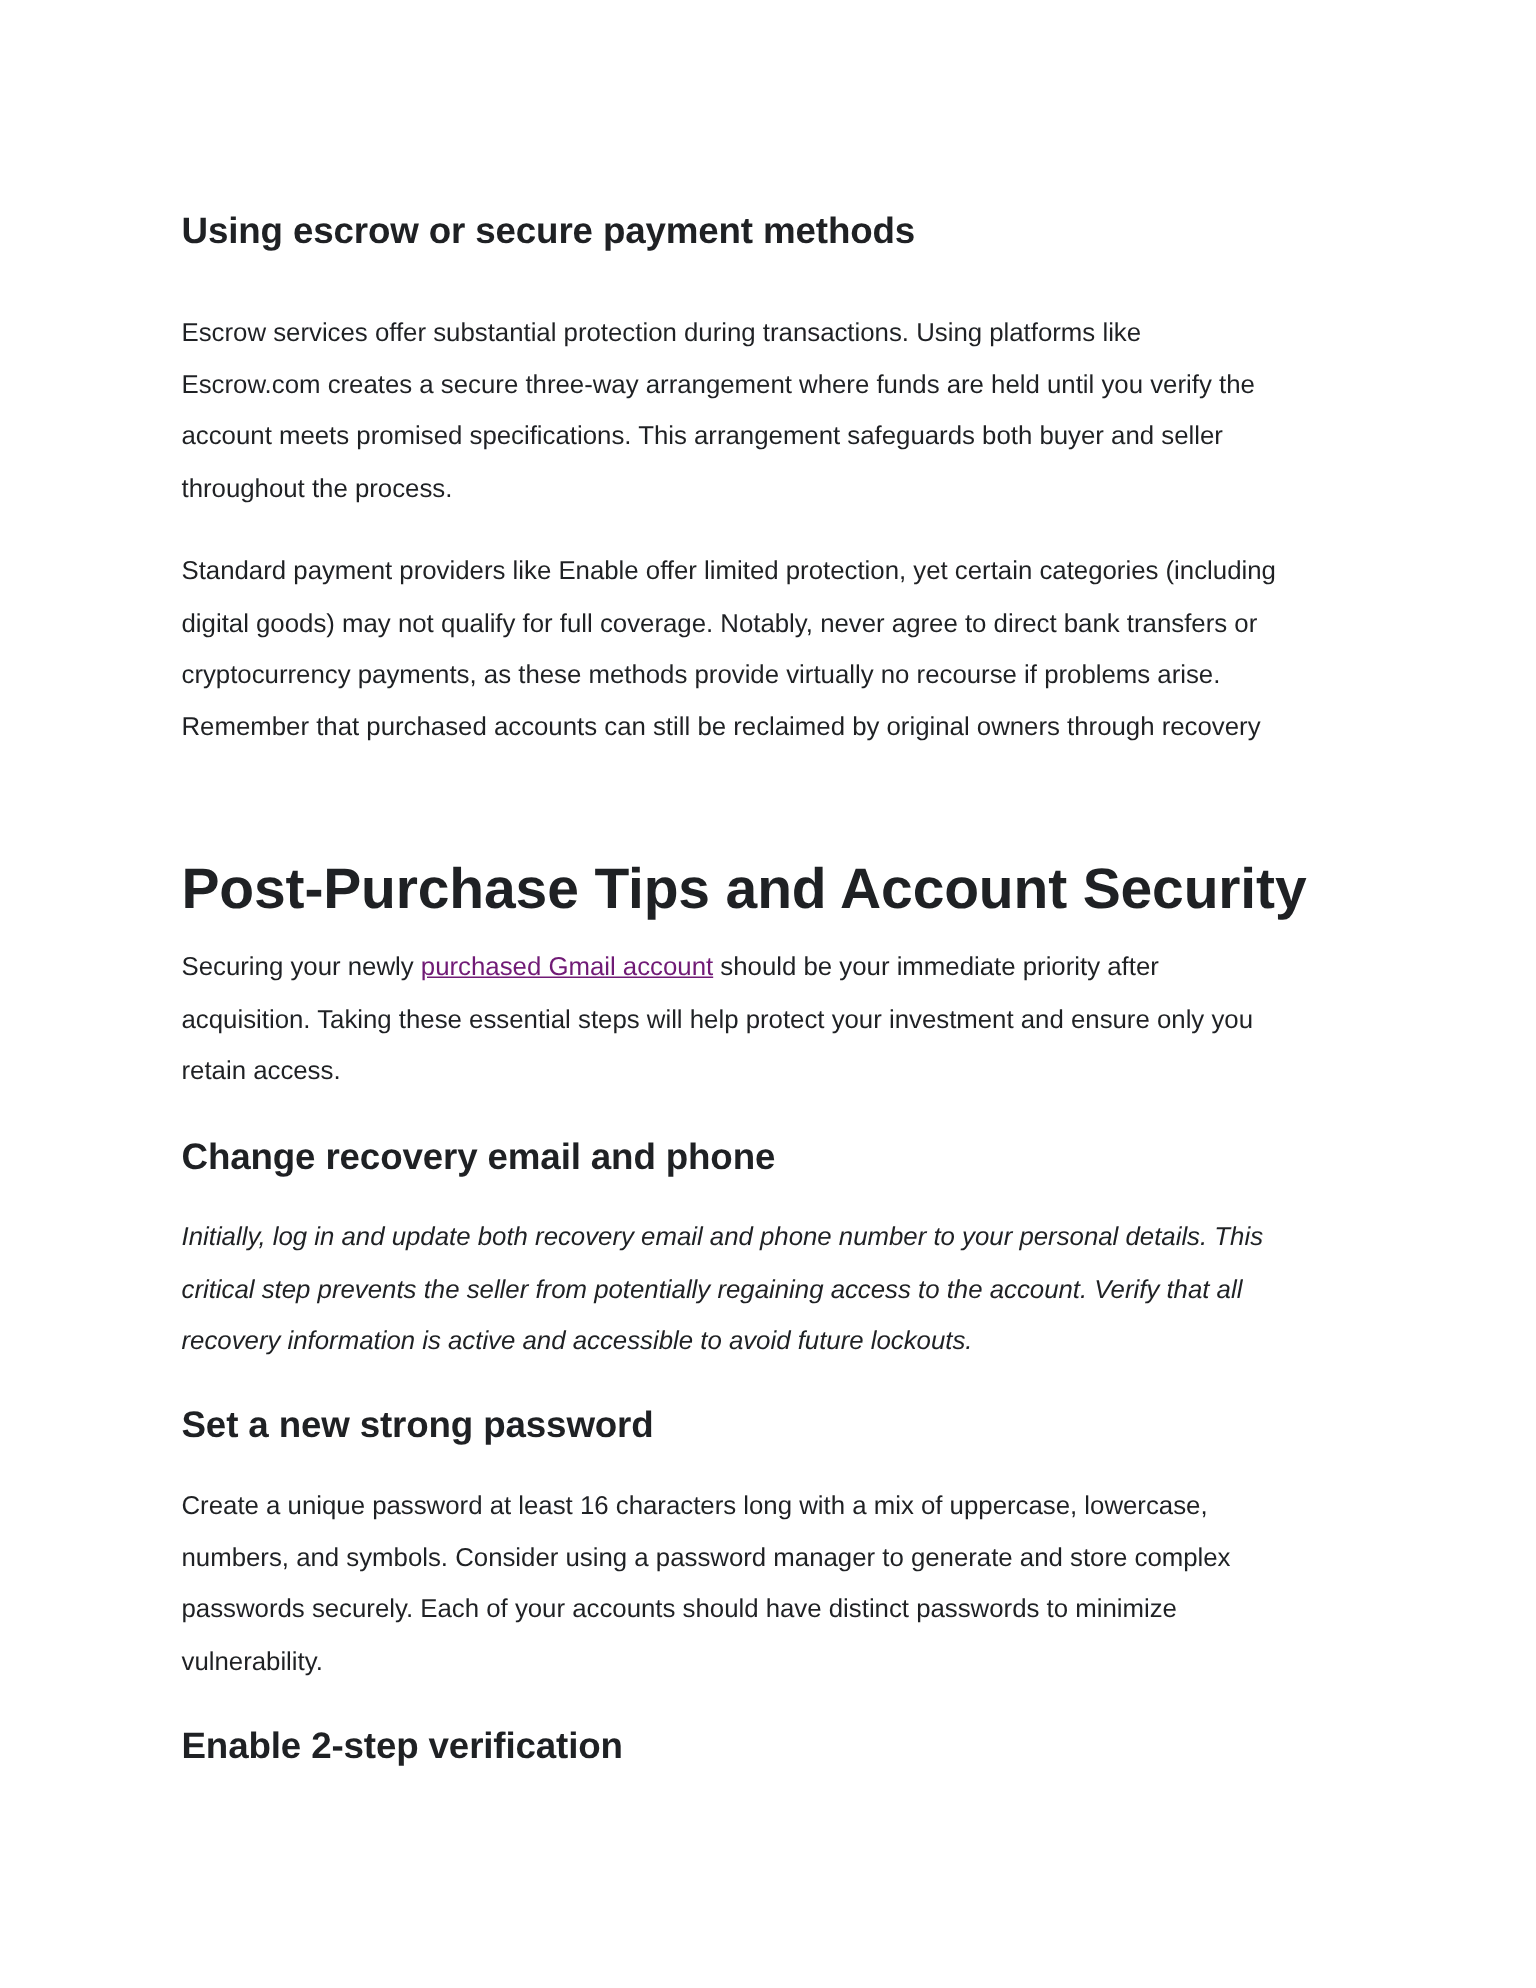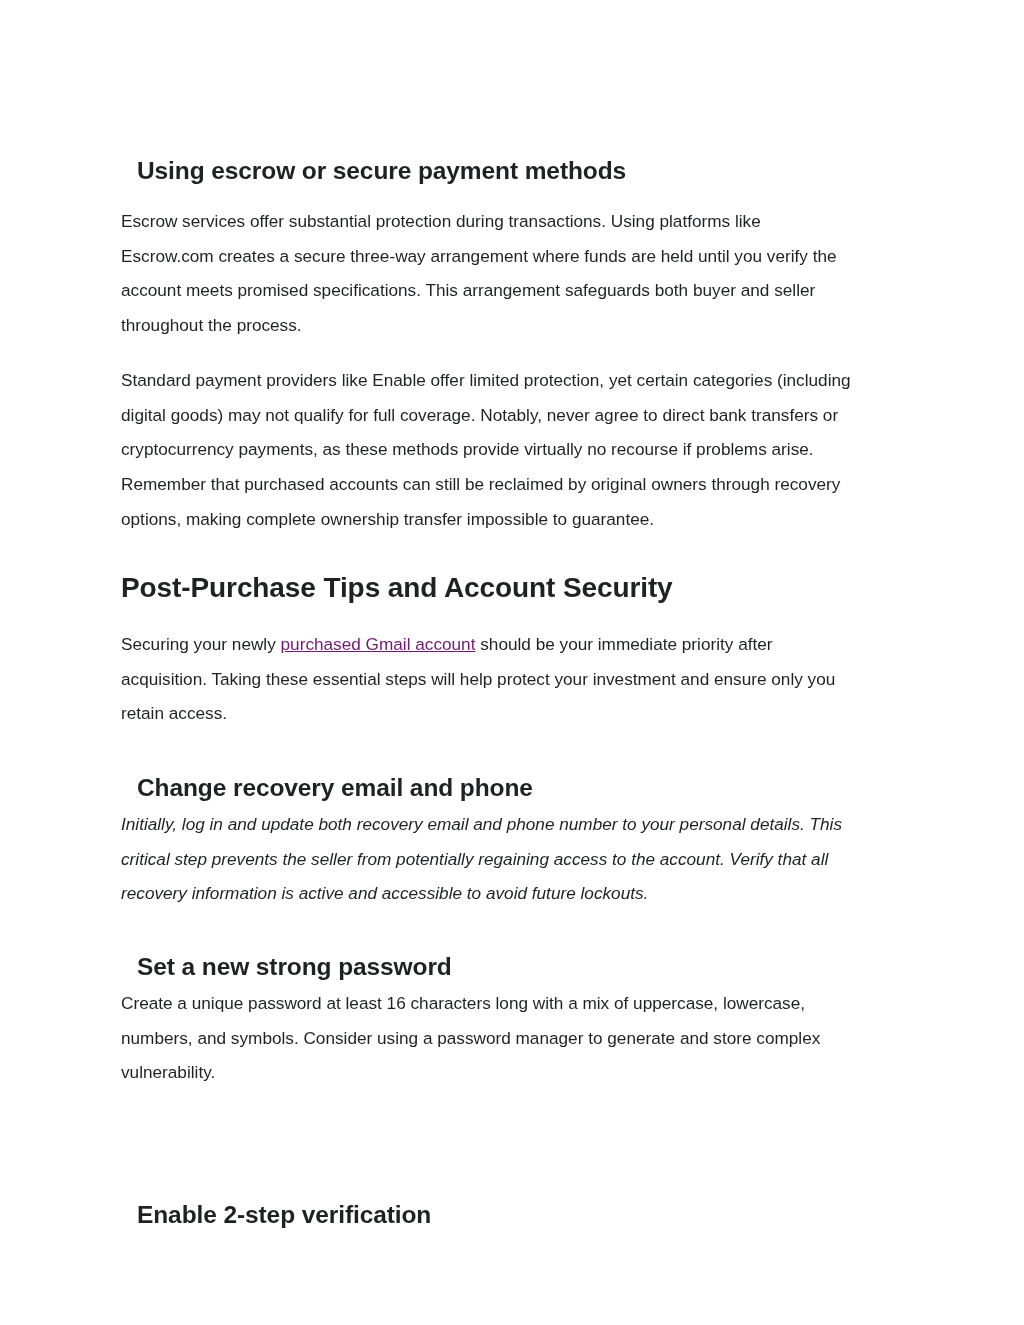--- a/index.html
+++ b/index.html
@@ -1,20 +1,20 @@
 <!DOCTYPE html>
 <html><head>
 <meta charset="utf-8">
 <style>
   html, body { margin: 0; padding: 0; background: #ffffff; }
   body { width: 1024px; height: 1325px; position: relative; overflow: hidden;
          font-family: "Liberation Sans", sans-serif; color: #1f2124; }
   .page { position: absolute; left: 121px; top: 0; width: 790px; }
-  .h2 { position: absolute; left: 0; font-size: 24.5px; font-weight: bold; margin: 16px; white-space: nowrap; letter-spacing: -0.1px; }
-  .h1 { position: absolute; left: 0; font-size: 28px; font-weight: bold; margin: 0; white-space: nowrap; letter-spacing: -0.1px; }
+  .h2 { position: absolute; left: 0; font-size: 24.5px; font-weight: bold; margin: 0; white-space: nowrap; letter-spacing: -0.1px; }
+  .h1 { position: absolute; left: 0; font-size: 38px; font-weight: bold; margin: 0; white-space: nowrap; letter-spacing: -0.1px; }
   .p { position: absolute; left: 0; width: 790px; font-size: 17.2px; line-height: 34.7px; margin: 0; }
   .p span.line { display: block; white-space: nowrap; }
   a.link { color: #701a75; text-decoration: underline; }
 </style>
 </head>
 <body>
 
 <div class="page">
 
   <h2 class="h2" style="top:141px;">Using escrow or secure payment methods</h2>
@@ -24,21 +24,20 @@
     <span class="line">Escrow.com creates a secure three-way arrangement where funds are held until you verify the</span>
     <span class="line">account meets promised specifications. This arrangement safeguards both buyer and seller</span>
     <span class="line">throughout the process.</span>
   </p>
 
   <p class="p" style="top:363px;">
     <span class="line">Standard payment providers like Enable offer limited protection, yet certain categories (including</span>
     <span class="line">digital goods) may not qualify for full coverage. Notably, never agree to direct bank transfers or</span>
     <span class="line">cryptocurrency payments, as these methods provide virtually no recourse if problems arise.</span>
     <span class="line">Remember that purchased accounts can still be reclaimed by original owners through recovery</span>
-    <span class="line">options, making complete ownership transfer impossible to guarantee.</span>
   </p>
 
   <h1 class="h1" style="top:572px;">Post-Purchase Tips and Account Security</h1>
 
   <p class="p" style="top:627px;">
     <span class="line"><span>Securing your newly </span><a class="link" href="#">purchased Gmail account</a><span> should be your immediate priority after</span></span>
     <span class="line">acquisition. Taking these essential steps will help protect your investment and ensure only you</span>
     <span class="line">retain access.</span>
   </p>
 
@@ -48,18 +47,19 @@
     <span class="line">Initially, log in and update both recovery email and phone number to your personal details. This</span>
     <span class="line">critical step prevents the seller from potentially regaining access to the account. Verify that all</span>
     <span class="line">recovery information is active and accessible to avoid future lockouts.</span>
   </p>
 
   <h2 class="h2" style="top:937px;">Set a new strong password</h2>
 
   <p class="p" style="top:986px;">
     <span class="line">Create a unique password at least 16 characters long with a mix of uppercase, lowercase,</span>
     <span class="line">numbers, and symbols. Consider using a password manager to generate and store complex</span>
+    <span class="line">passwords securely. Each of your accounts should have distinct passwords to minimize</span>
     <span class="line">vulnerability.</span>
   </p>
 
-  <h2 class="h2" style="top:1185px;">Enable 2-step verification</h2>
+  <h2 class="h2" style="top:1151px;">Enable 2-step verification</h2>
 
 </div>
 
 </body></html>

